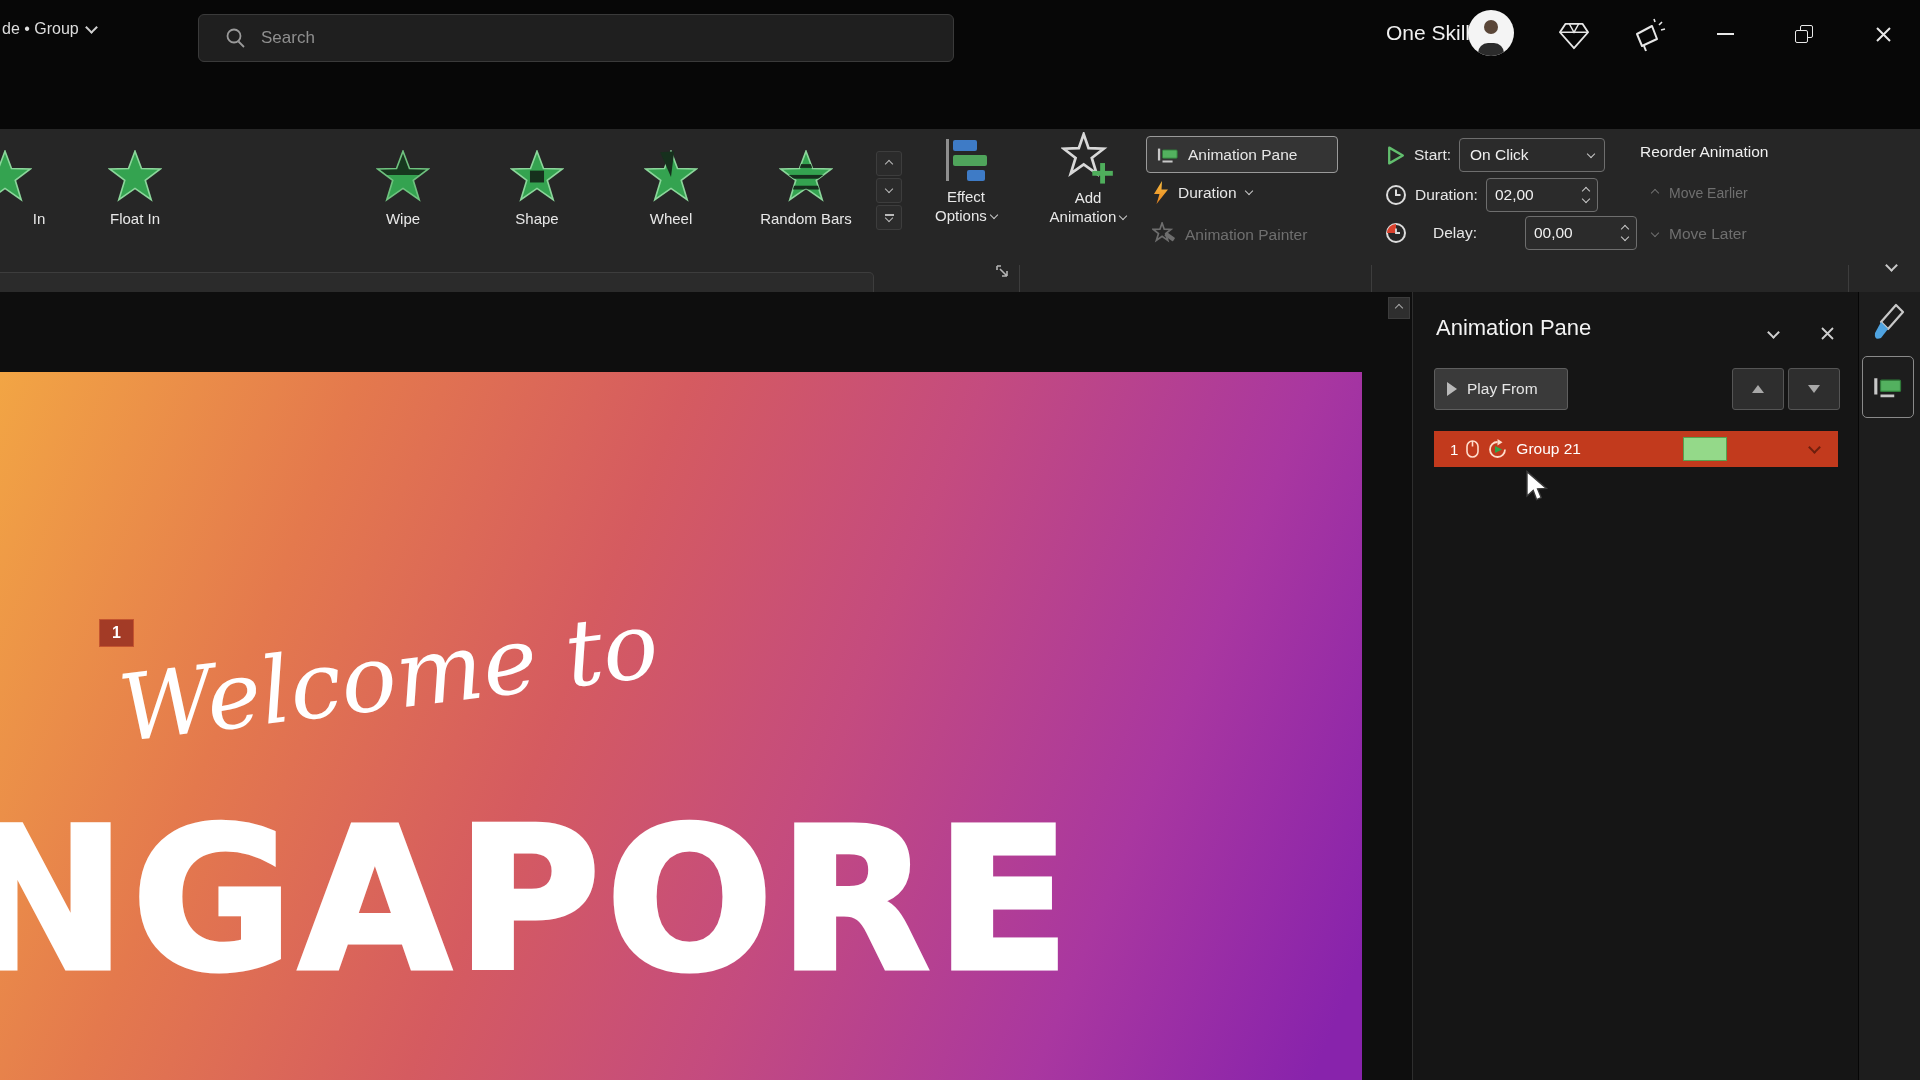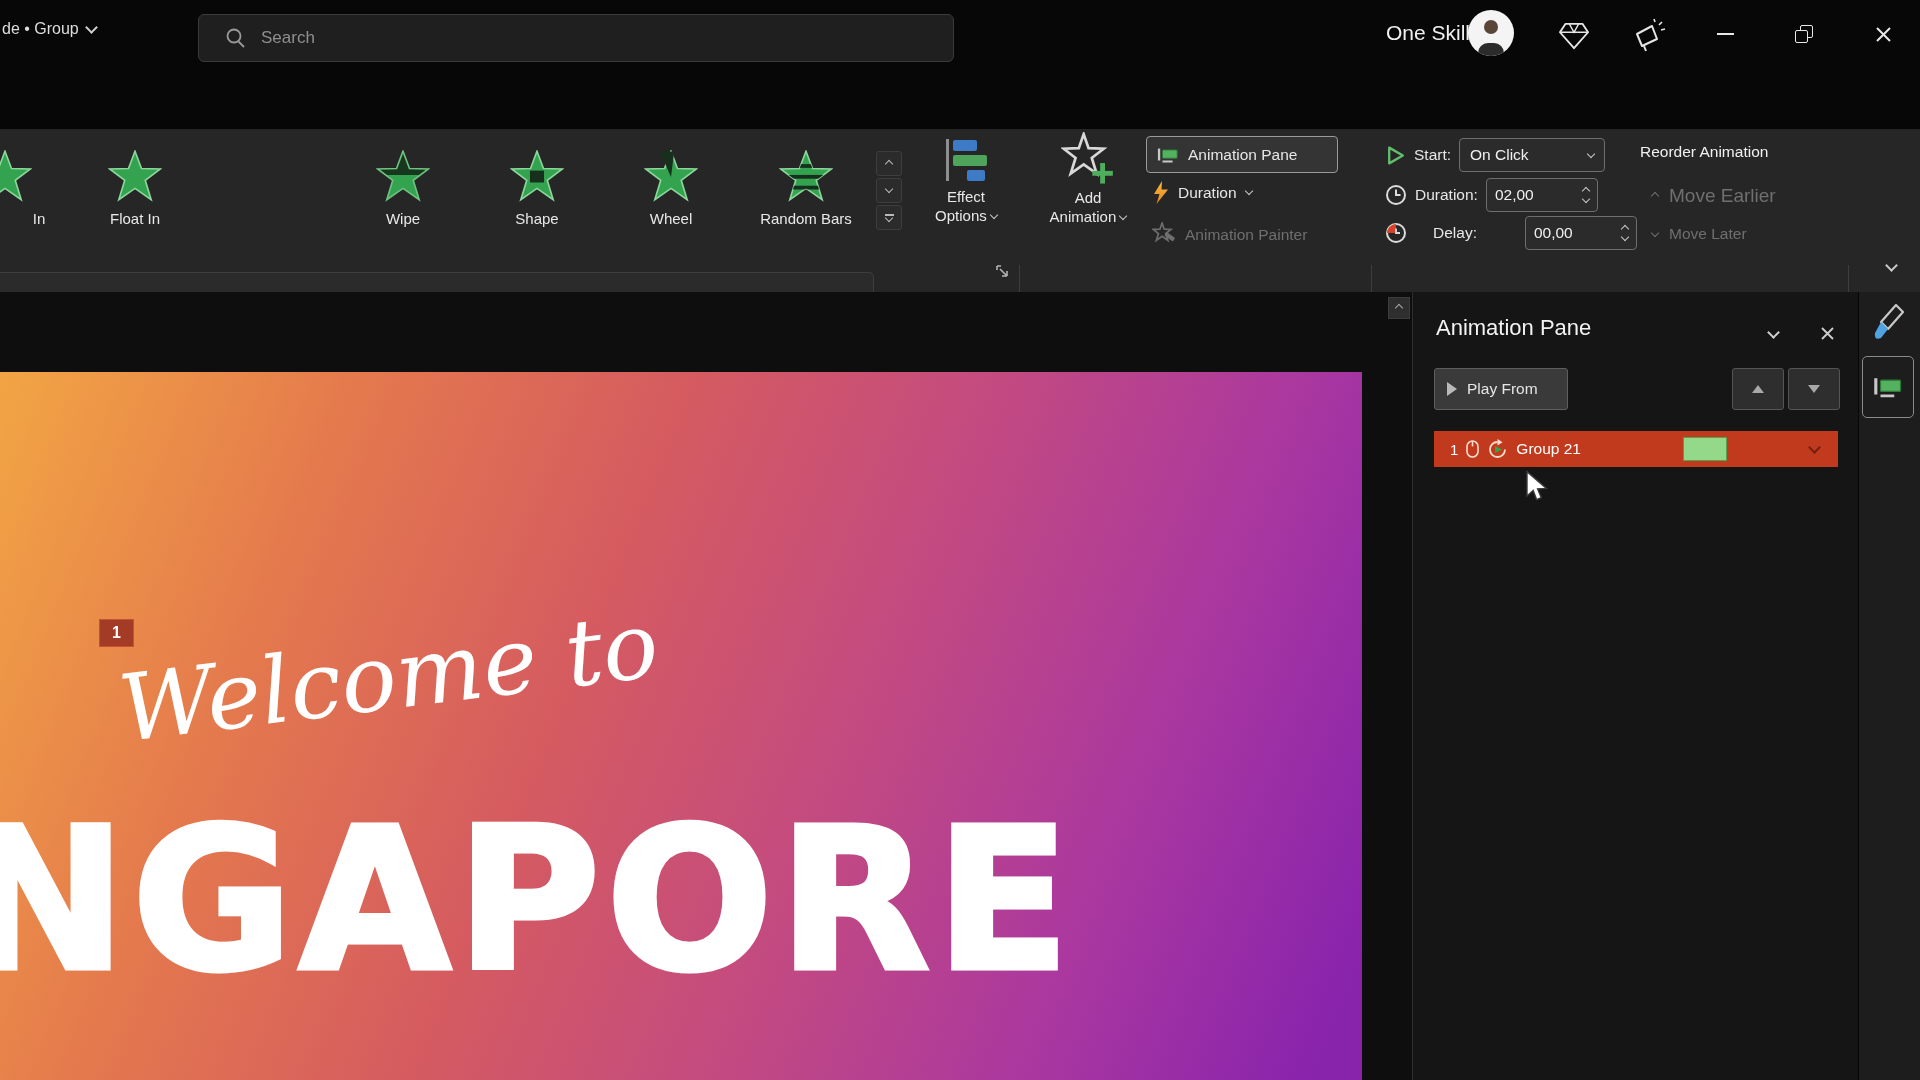--- a/index.html
+++ b/index.html
@@ -296,21 +296,21 @@
       <span style="display:flex;flex-direction:column;gap:4px;align-items:center;">
         <i class="chv-sm up" style="color:#C9C9C9;"></i>
           <i class="chv-sm dn" style="color:#C9C9C9;margin-top:-2px;"></i>
         </span>
     </div>
   </div>
 
   <div class="abs" style="left:1640px;top:14px;font-size:15.5px;color:#F0F0F0;">Reorder Animation</div>
   <div class="abs row disabled" style="left:1652px;top:56px;gap:11px;">
     <span class="chv-sm up"></span>
-    <span style="font-size:19px;">Move Earlier</span>
+    <span style="font-size:14px;">Move Earlier</span>
   </div>
   <div class="abs row disabled" style="left:1652px;top:96px;gap:11px;">
     <span class="chv-sm dn" style="margin-top:-3px;"></span>
     <span style="font-size:15.5px;">Move Later</span>
   </div>
 
   <div class="vsep" style="left:1848px;"></div>
   <div class="abs ctr" style="left:1874px;top:126px;width:34px;height:24px;color:#C9C9C9;">
       <span class="chv dn" style="margin-top:-4px;"></span>
     </div>

